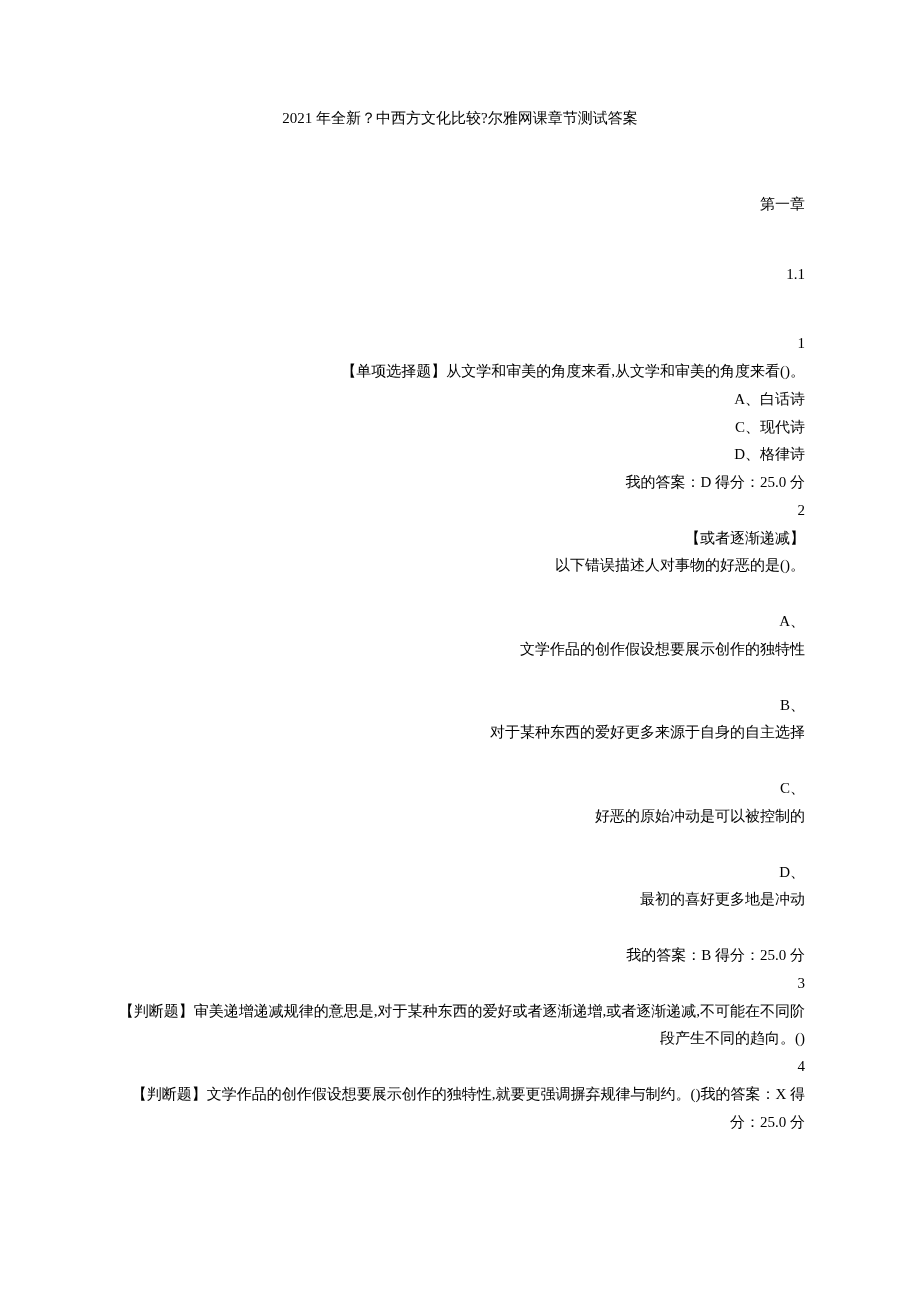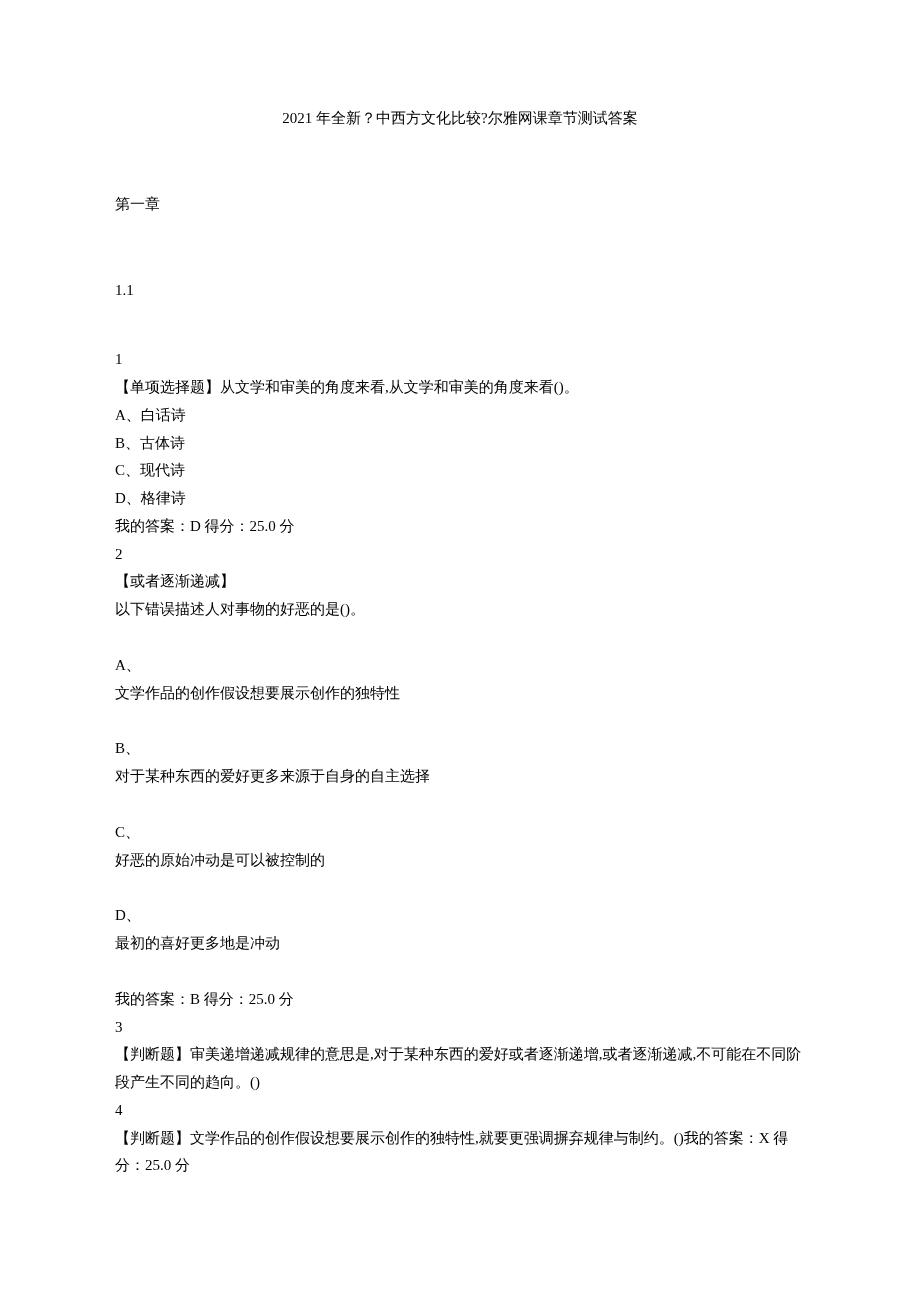--- a/index.html
+++ b/index.html
@@ -1,35 +1,36 @@
 <!DOCTYPE html>
 <html><head>
   <meta charset="utf-8">
   <style>
     * {
       margin: 0;
       padding: 0;
       box-sizing: border-box;
+      text-align: right;
     }
     body {
       background: #ffffff;
       width: 920px;
       min-height: 1301px;
       font-family: "SimSun", "宋体", serif;
       font-size: 15px;
       color: #000000;
       line-height: 1.85;
       padding: 105px 115px 60px 115px;
     }
     .title {
       text-align: center;
       margin-bottom: 58px;
     }
     .section-heading {
-      margin-bottom: 58px;
+      margin-bottom: 42px;
     }
     .subsection {
       margin-bottom: 42px;
     }
     .question-block {
       margin-bottom: 0;
     }
     .line {
       display: block;
     }
@@ -49,21 +50,20 @@
 </div>
 
 <div class="subsection">
   <span>1.1</span>
 </div>
 
 <div class="question-block">
   <span class="line">1</span>
   <span class="line">【单项选择题】从文学和审美的角度来看,从文学和审美的角度来看()。</span>
   <span class="line">A、白话诗</span>
-  <span class="line">B、古体诗</span>
   <span class="line">C、现代诗</span>
   <span class="line">D、格律诗</span>
   <span class="line">我的答案：D 得分：25.0 分</span>
 </div>
 
 <div class="question-block">
   <span class="line">2</span>
   <span class="line">【或者逐渐递减】</span>
   <span class="line spaced-after">以下错误描述人对事物的好恶的是()。</span>
   <span class="line">A、</span>

